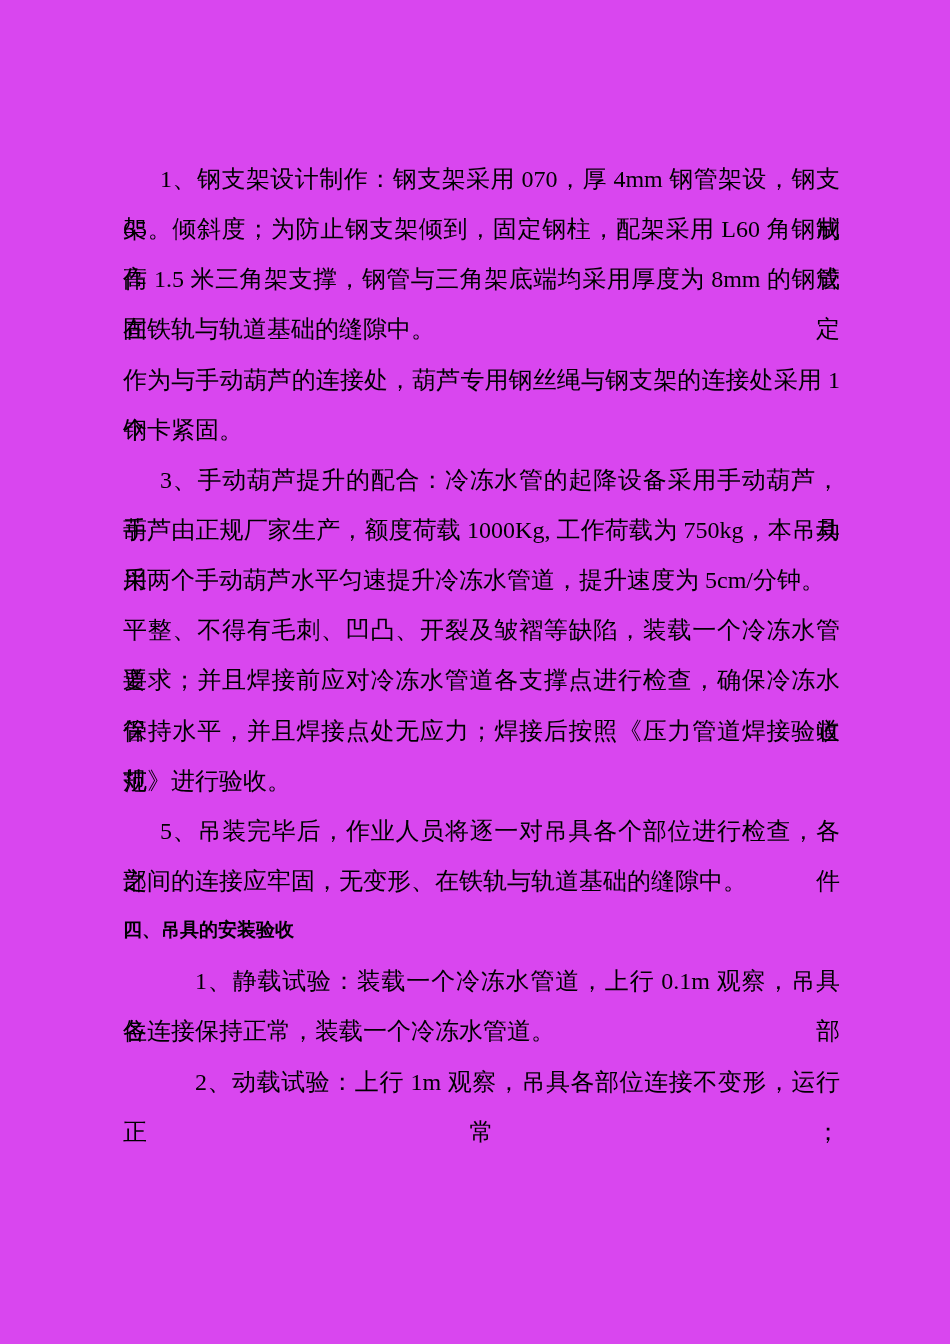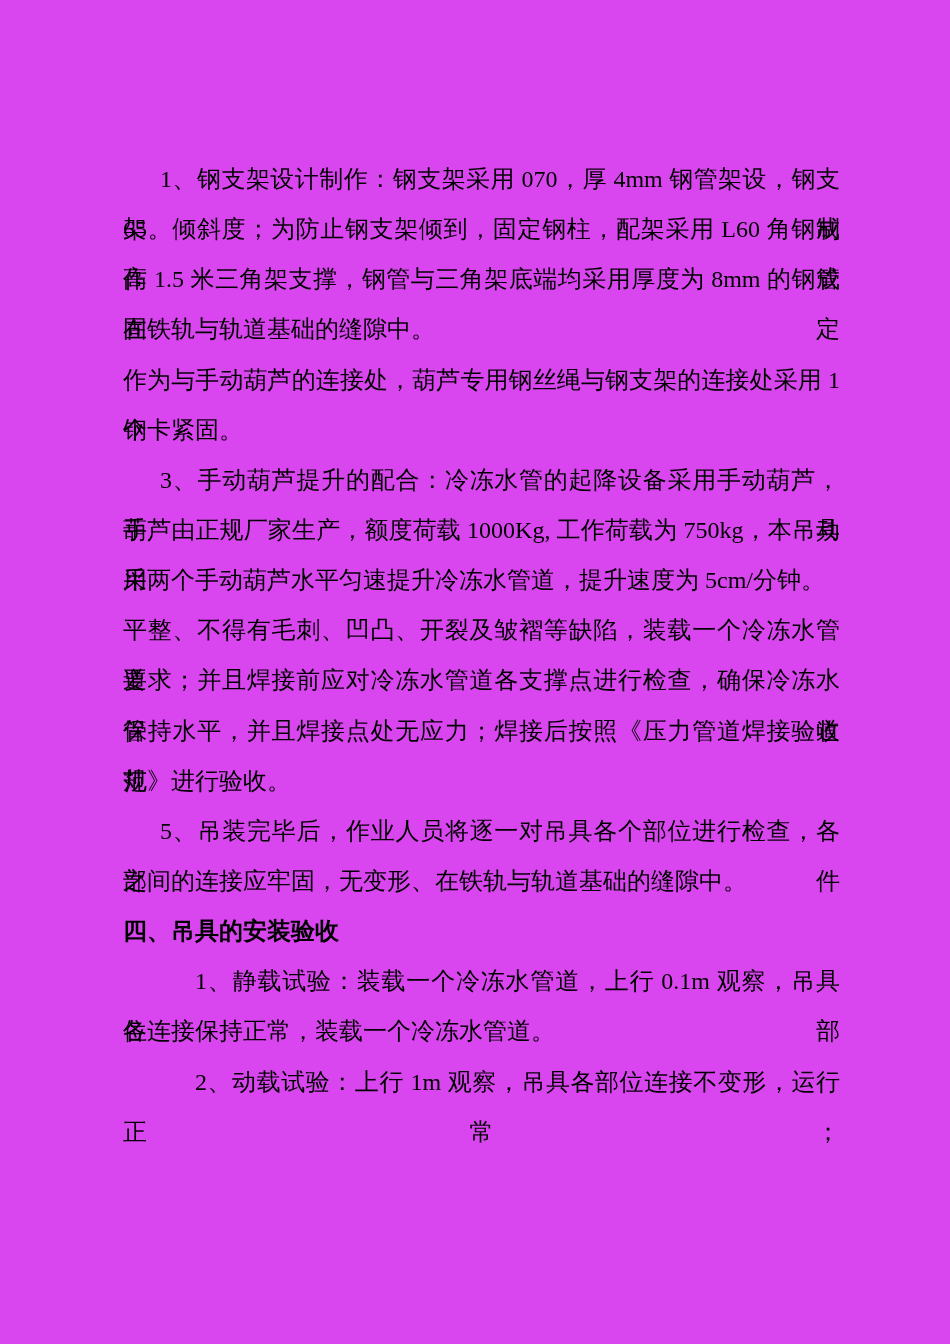--- a/index.html
+++ b/index.html
@@ -41,23 +41,23 @@
     -moz-text-align-last: justify;
     text-justify: inter-character;
   }
   .indent-first {
     text-indent: 37px;
   }
   .indent-deep {
     text-indent: 72px;
   }
   .heading {
-    font-family: Liberation Sans, sans-serif;
+    font-family: Liberation Mono, monospace;
     font-weight: 700;
-    font-size: 24px;
+    font-size: 19px;
   }
 </style>
 </head>
 <body>
 
 <div class="page">
   <div class="textblock">
 
     <p class="line justify indent-first">1、钢支架设计制作：钢支架采用 070，厚 4mm 钢管架设，钢支架成</p>
     <p class="line justify">65。倾斜度；为防止钢支架倾到，固定钢柱，配架采用 L60 角钢制作成</p>

